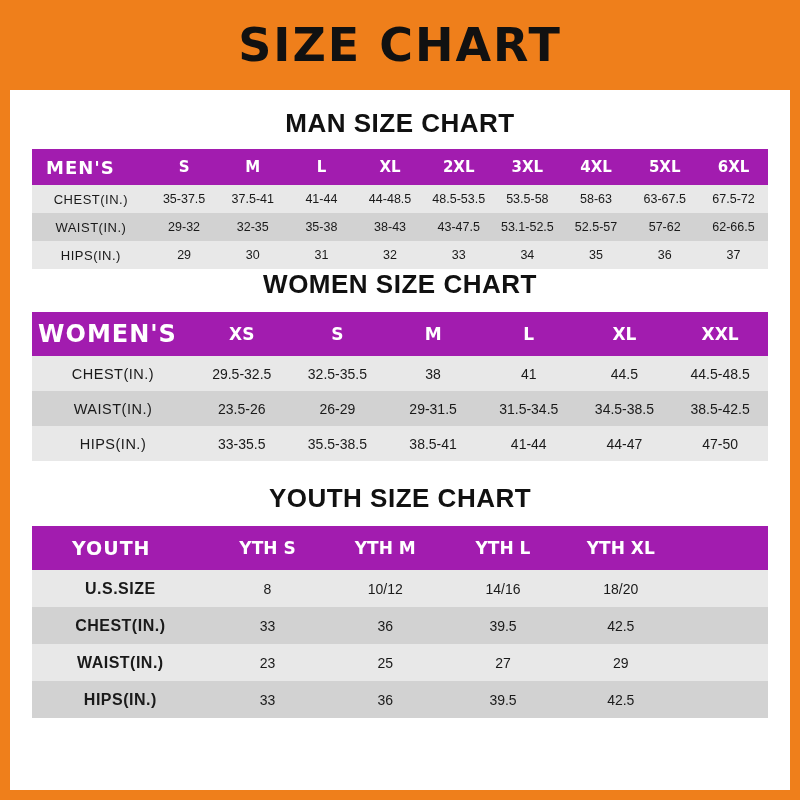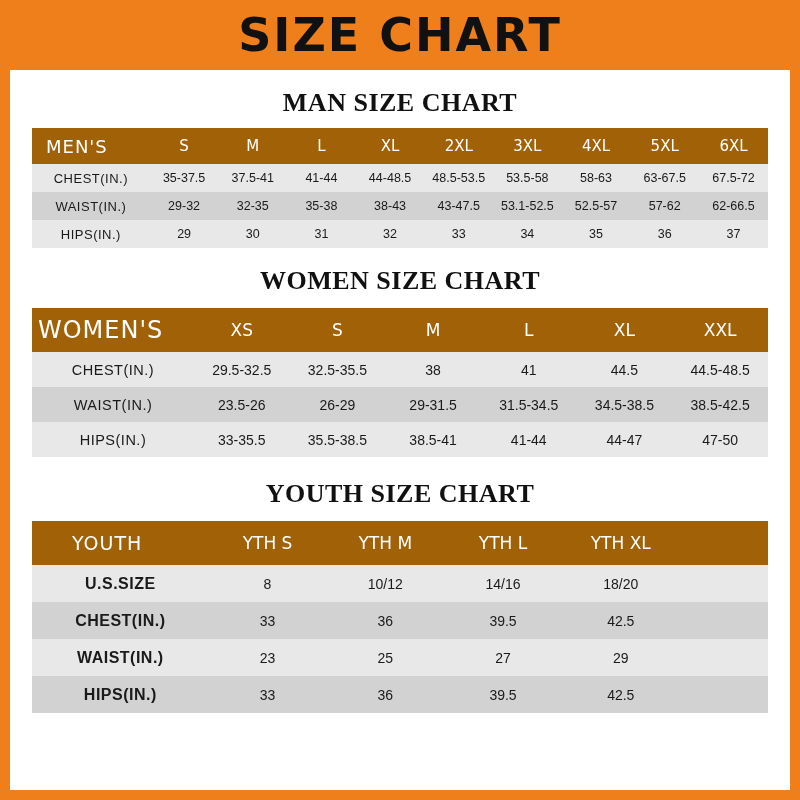--- a/index.html
+++ b/index.html
@@ -16,60 +16,60 @@
   .page {
     position: relative;
     width: 800px;
     height: 800px;
     background: #ffffff;
     box-sizing: border-box;
     border-left: 10px solid #ef7f1b;
     border-right: 10px solid #ef7f1b;
   }
   .banner {
-    height: 70px;
+    height: 90px;
     background: #ef7f1b;
     display: flex;
     align-items: center;
     justify-content: center;
     margin: 0 -10px;
   }
   .banner-title {
     font-family: "DejaVu Sans", sans-serif;
     font-weight: bold;
     font-size: 46px;
     letter-spacing: 2px;
     color: #111111;
     line-height: 1;
   }
   .content {
     padding: 0 22px;
   }
   .section-title {
     text-align: center;
-    font-family: Liberation Serif, serif;
+    font-family: Liberation Sans, sans-serif;
     font-weight: bold;
     font-size: 26px;
     color: #111111;
     letter-spacing: .5px;
   }
   .t-man { margin-top: 18px; margin-bottom: 10px; }
-  .t-women { margin-top: 18px; margin-bottom: 12px; }
+  .t-women { margin-bottom: 12px; }
   .t-youth { margin-top: 22px; margin-bottom: 12px; }
 
   table {
     width: 100%;
     border-collapse: collapse;
     table-layout: fixed;
   }
   thead th {
-    background: #a16207;
+    background: #a21caf;
     color: #ffffff;
     font-family: "DejaVu Sans", sans-serif;
-    font-weight: normal;
+    font-weight: bold;
     text-align: center;
   }
   thead th.lbl {
     text-align: left;
     padding-left: 14px;
     letter-spacing: 1px;
   }
   tbody td {
     text-align: center;
     color: #1a1a1a;

